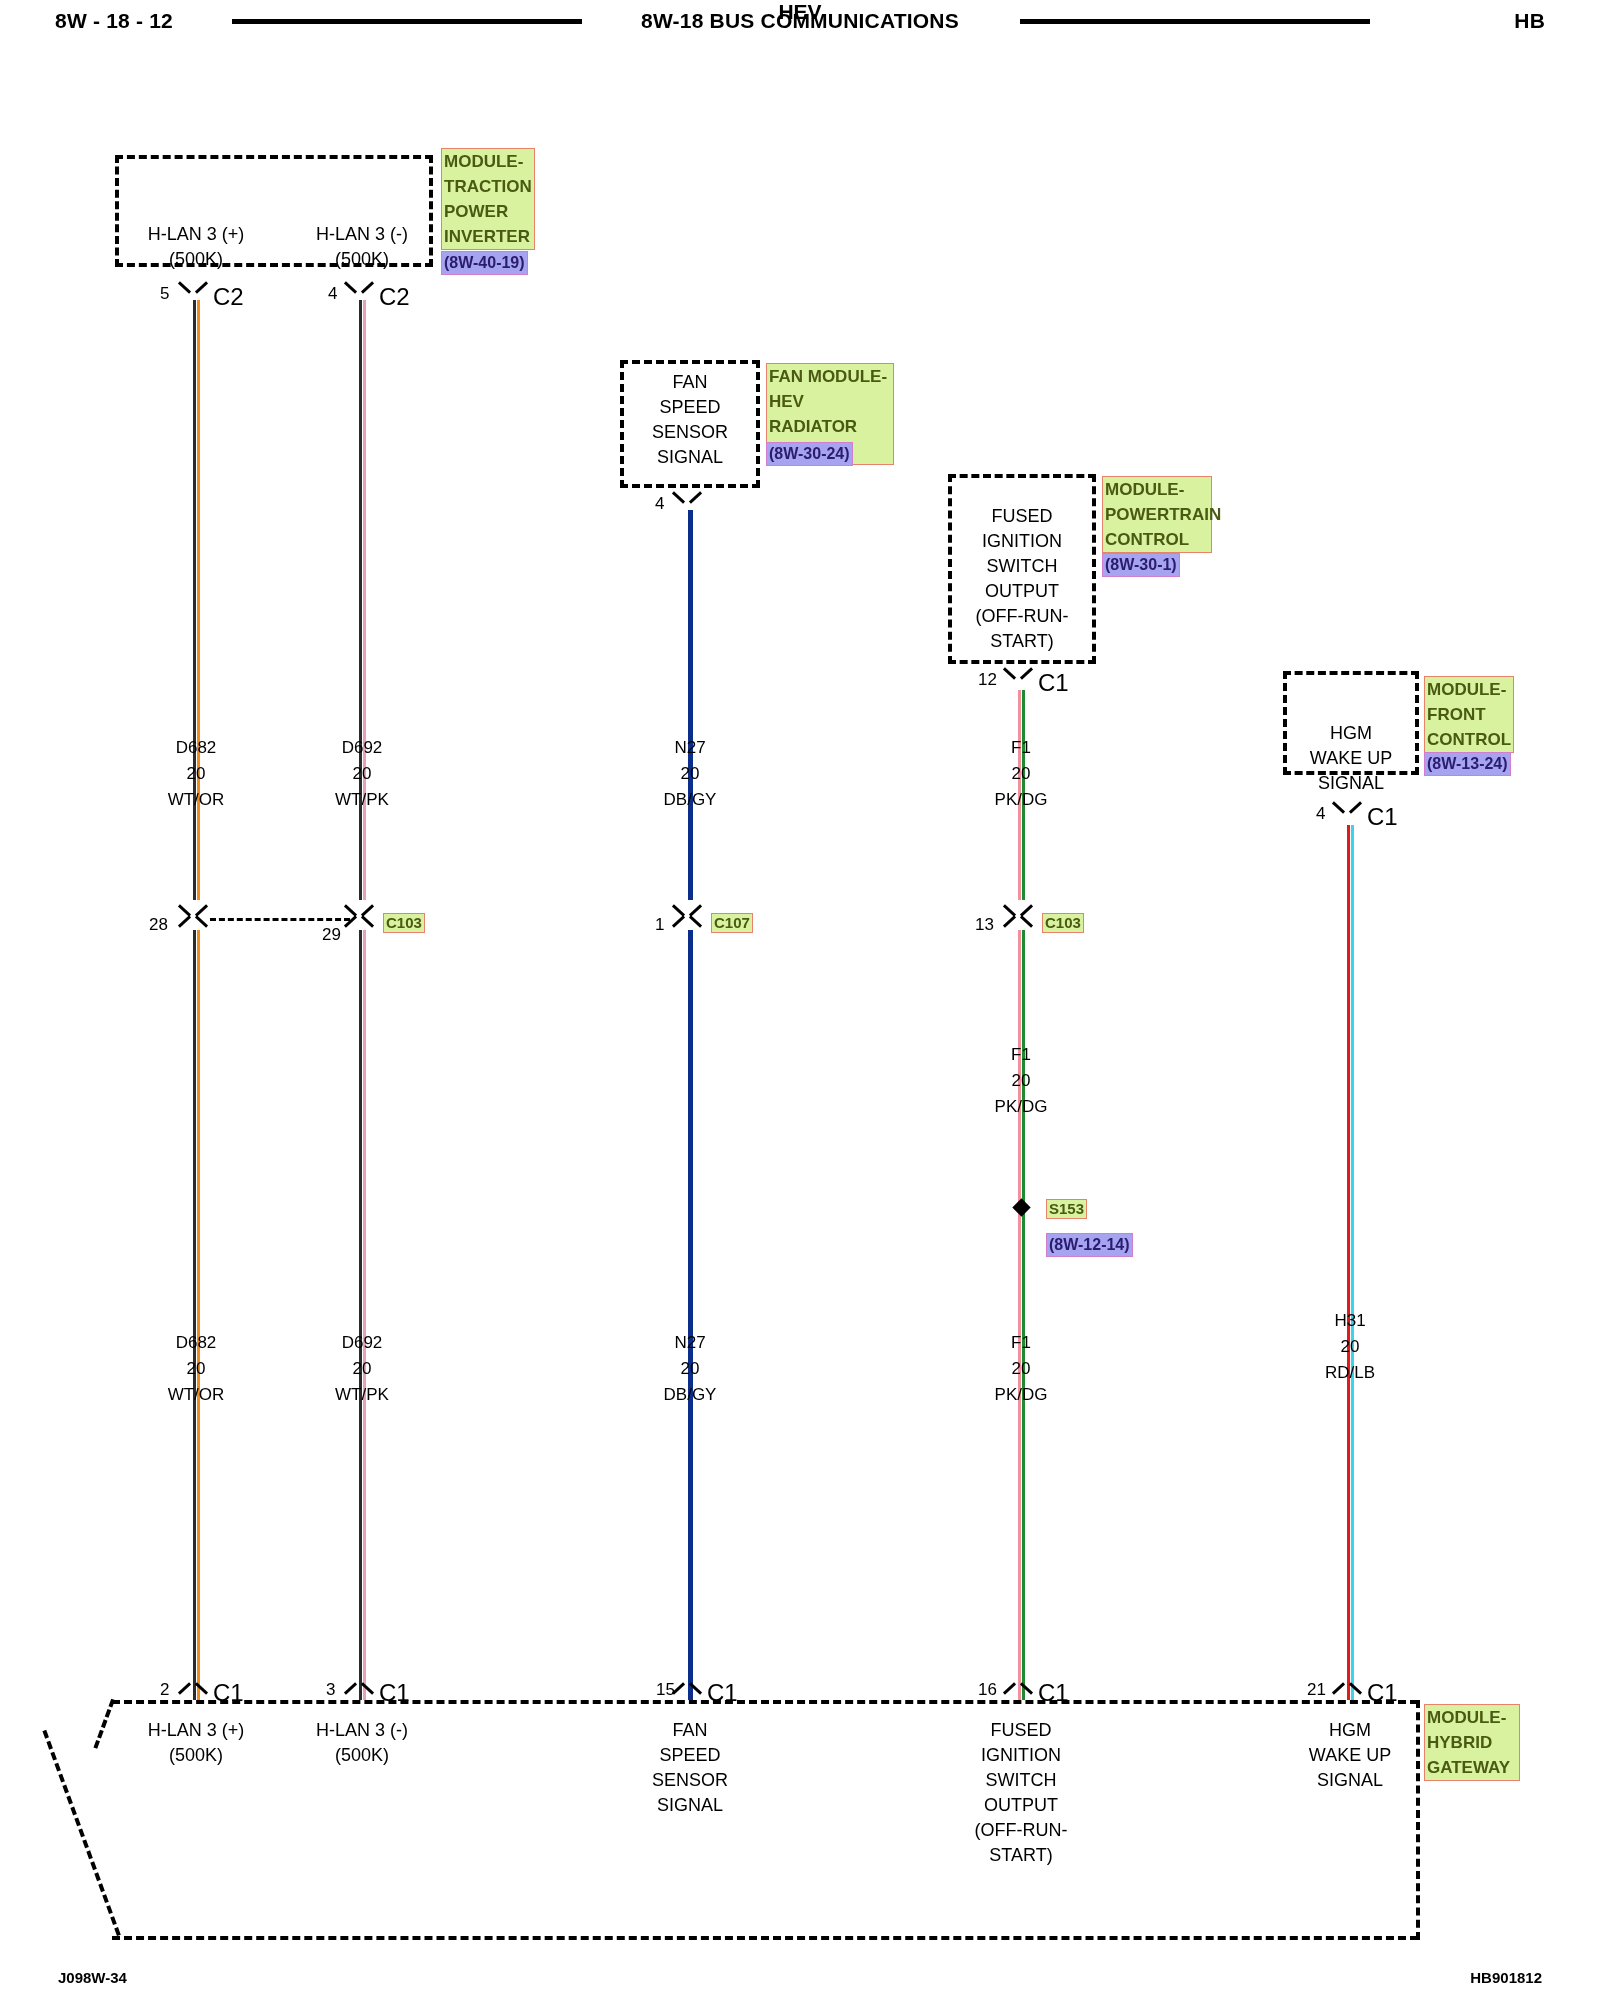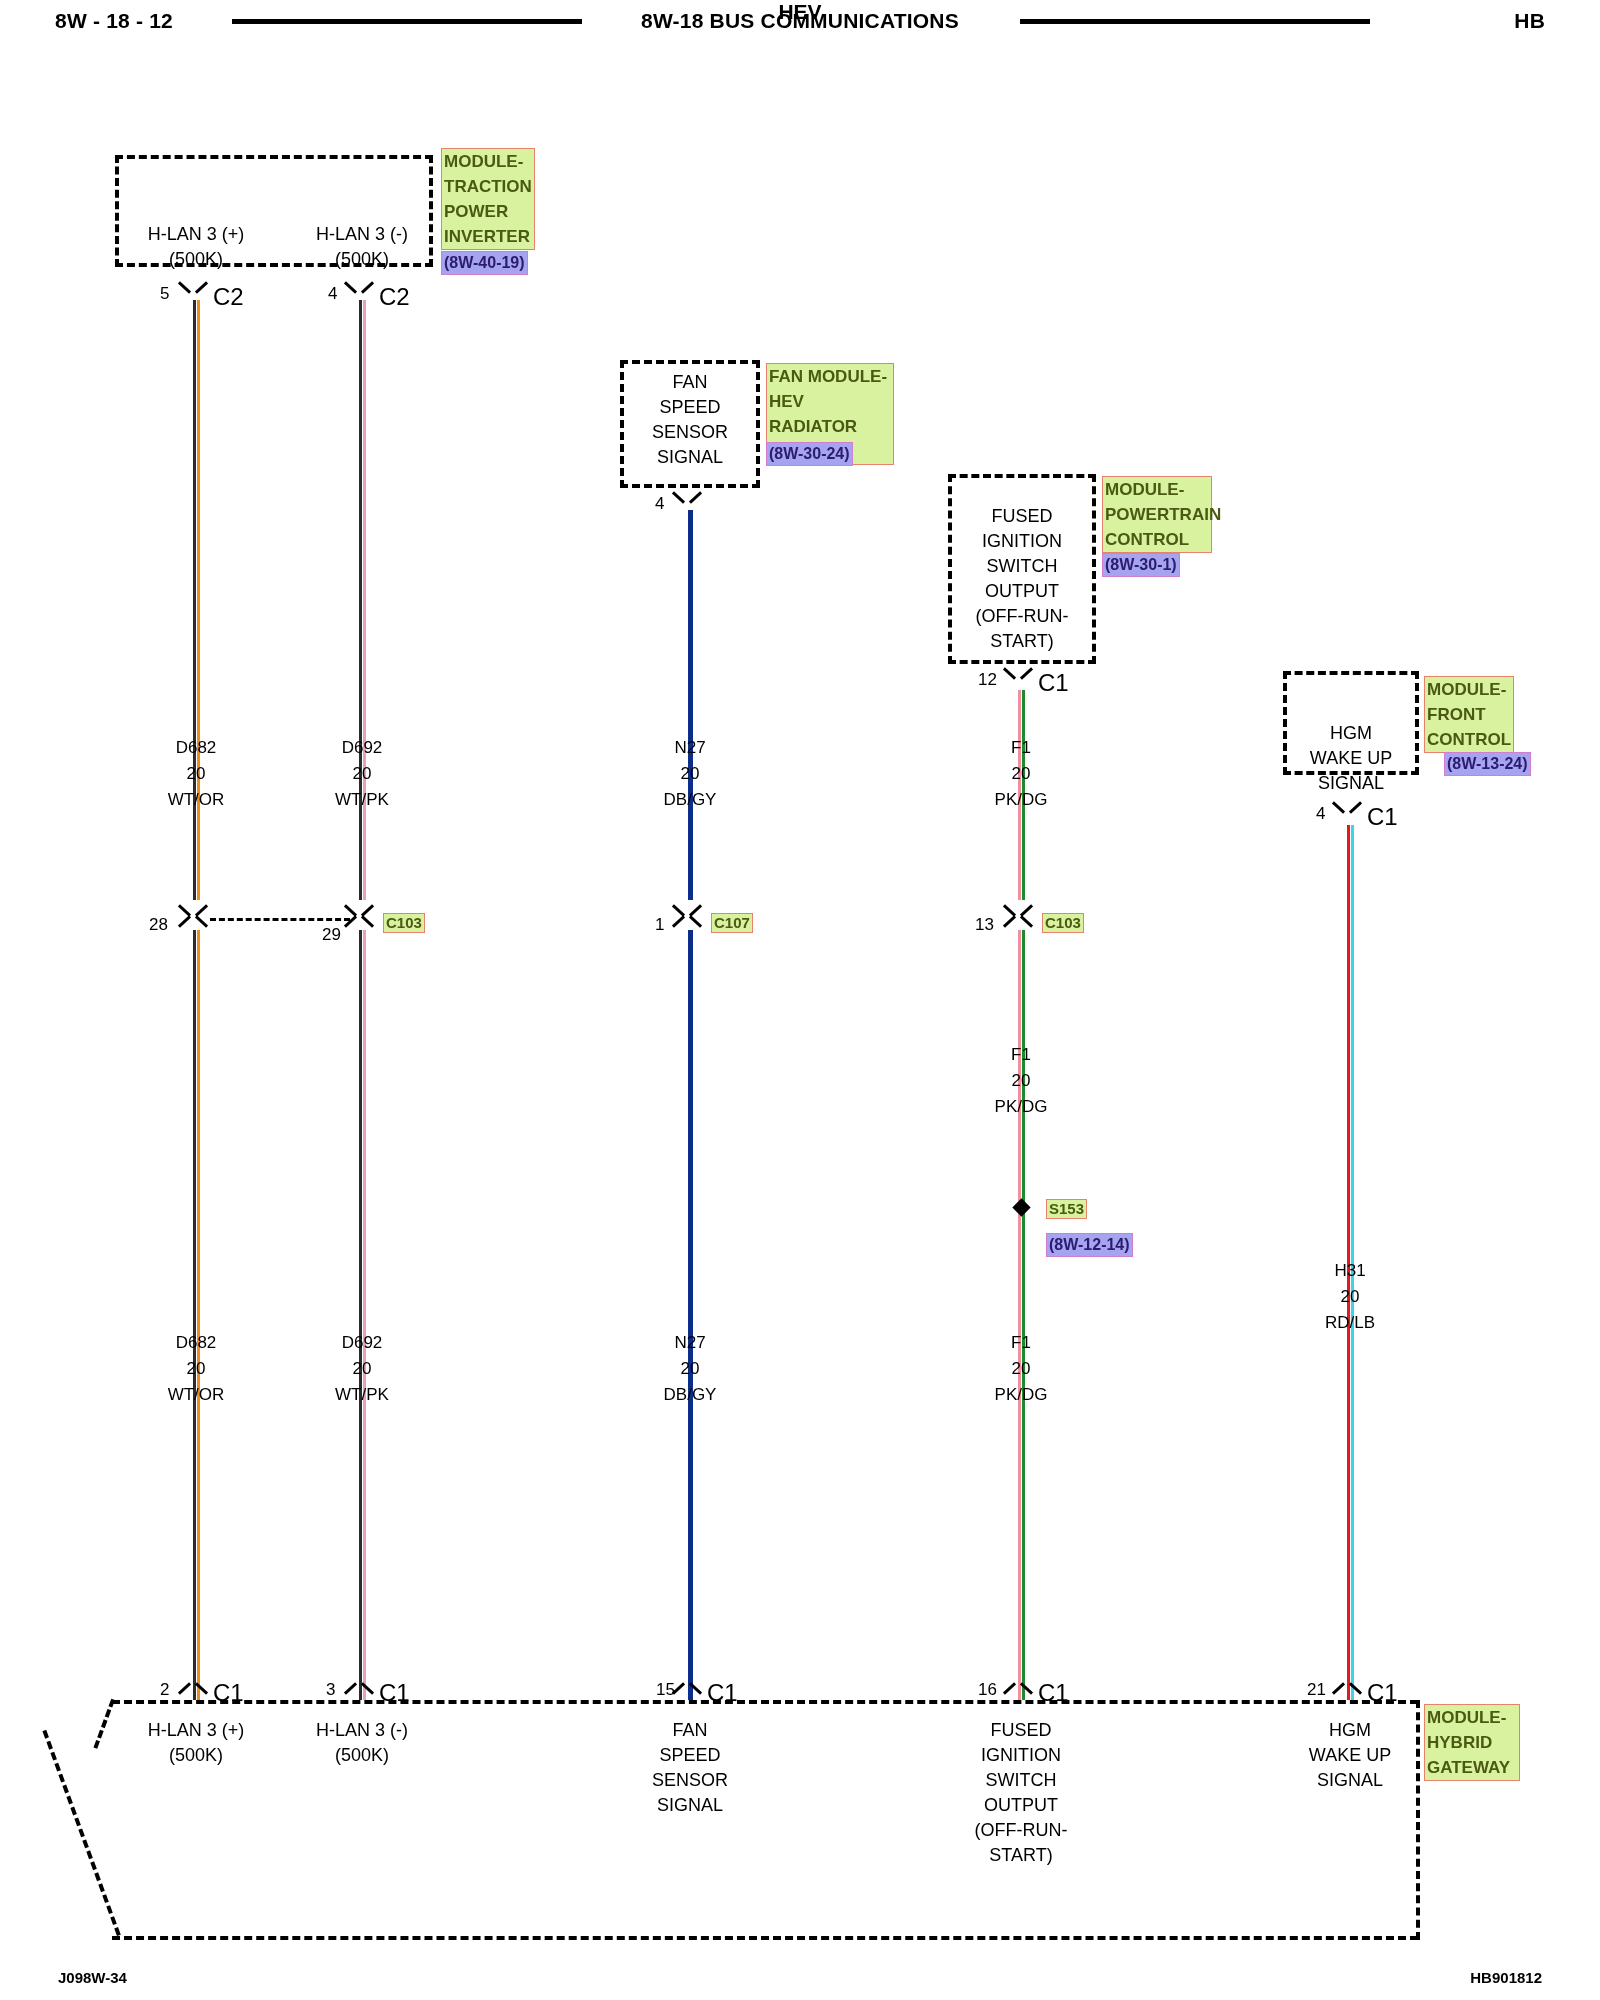--- a/index.html
+++ b/index.html
@@ -172,21 +172,21 @@
 <div class="pinnum" style="left:978px;top:670px;">12</div>
 <div class="connlbl" style="left:1038px;top:669px;">C1</div>
 
 <div class="module" style="left:1283px;top:671px;width:136px;height:104px;"></div>
 <div class="mod-txt" style="left:1271px;top:721px;width:160px;">HGM
 WAKE UP
 SIGNAL</div>
 <div class="modname" style="left:1424px;top:676px;width:84px;">MODULE-
 FRONT
 CONTROL</div>
-<div class="pgref" style="left:1424px;top:752px;margin-left:20px;">(8W-13-24)</div>
+<div class="pgref" style="left:1424px;top:752px;">(8W-13-24)</div>
 
 <div class="conn" style="left:1331px;top:802px;">
   <i style="left:0px;top:4px;transform:rotate(42deg);"></i>
   <i style="left:17px;top:4px;transform:rotate(-42deg);"></i>
 </div>
 <div class="pinnum" style="left:1316px;top:804px;">4</div>
 <div class="connlbl" style="left:1367px;top:803px;">C1</div>
 
 <div class="wlabel" style="left:116px;top:735px;">D682
 20
@@ -251,21 +251,21 @@
 WT/OR</div>
 <div class="wlabel" style="left:282px;top:1330px;">D692
 20
 WT/PK</div>
 <div class="wlabel" style="left:610px;top:1330px;">N27
 20
 DB/GY</div>
 <div class="wlabel" style="left:941px;top:1330px;">F1
 20
 PK/DG</div>
-<div class="wlabel" style="left:1270px;top:1258px;">H31
+<div class="wlabel" style="left:1270px;top:1308px;">H31
 20
 RD/LB</div>
 
 <div style="position:absolute;left:112px;top:1700px;width:1306px;height:0;border-top:4px dashed #000;"></div>
 
 <div style="position:absolute;left:112px;top:1936px;width:1306px;height:0;border-top:4px dashed #000;"></div>
 
 <div style="position:absolute;left:1416px;top:1700px;width:0;height:240px;border-left:4px dashed #000;"></div>
 
 <div class="angled" style="left:115px;top:1700px;width:52px;transform:rotate(110deg);"></div>

